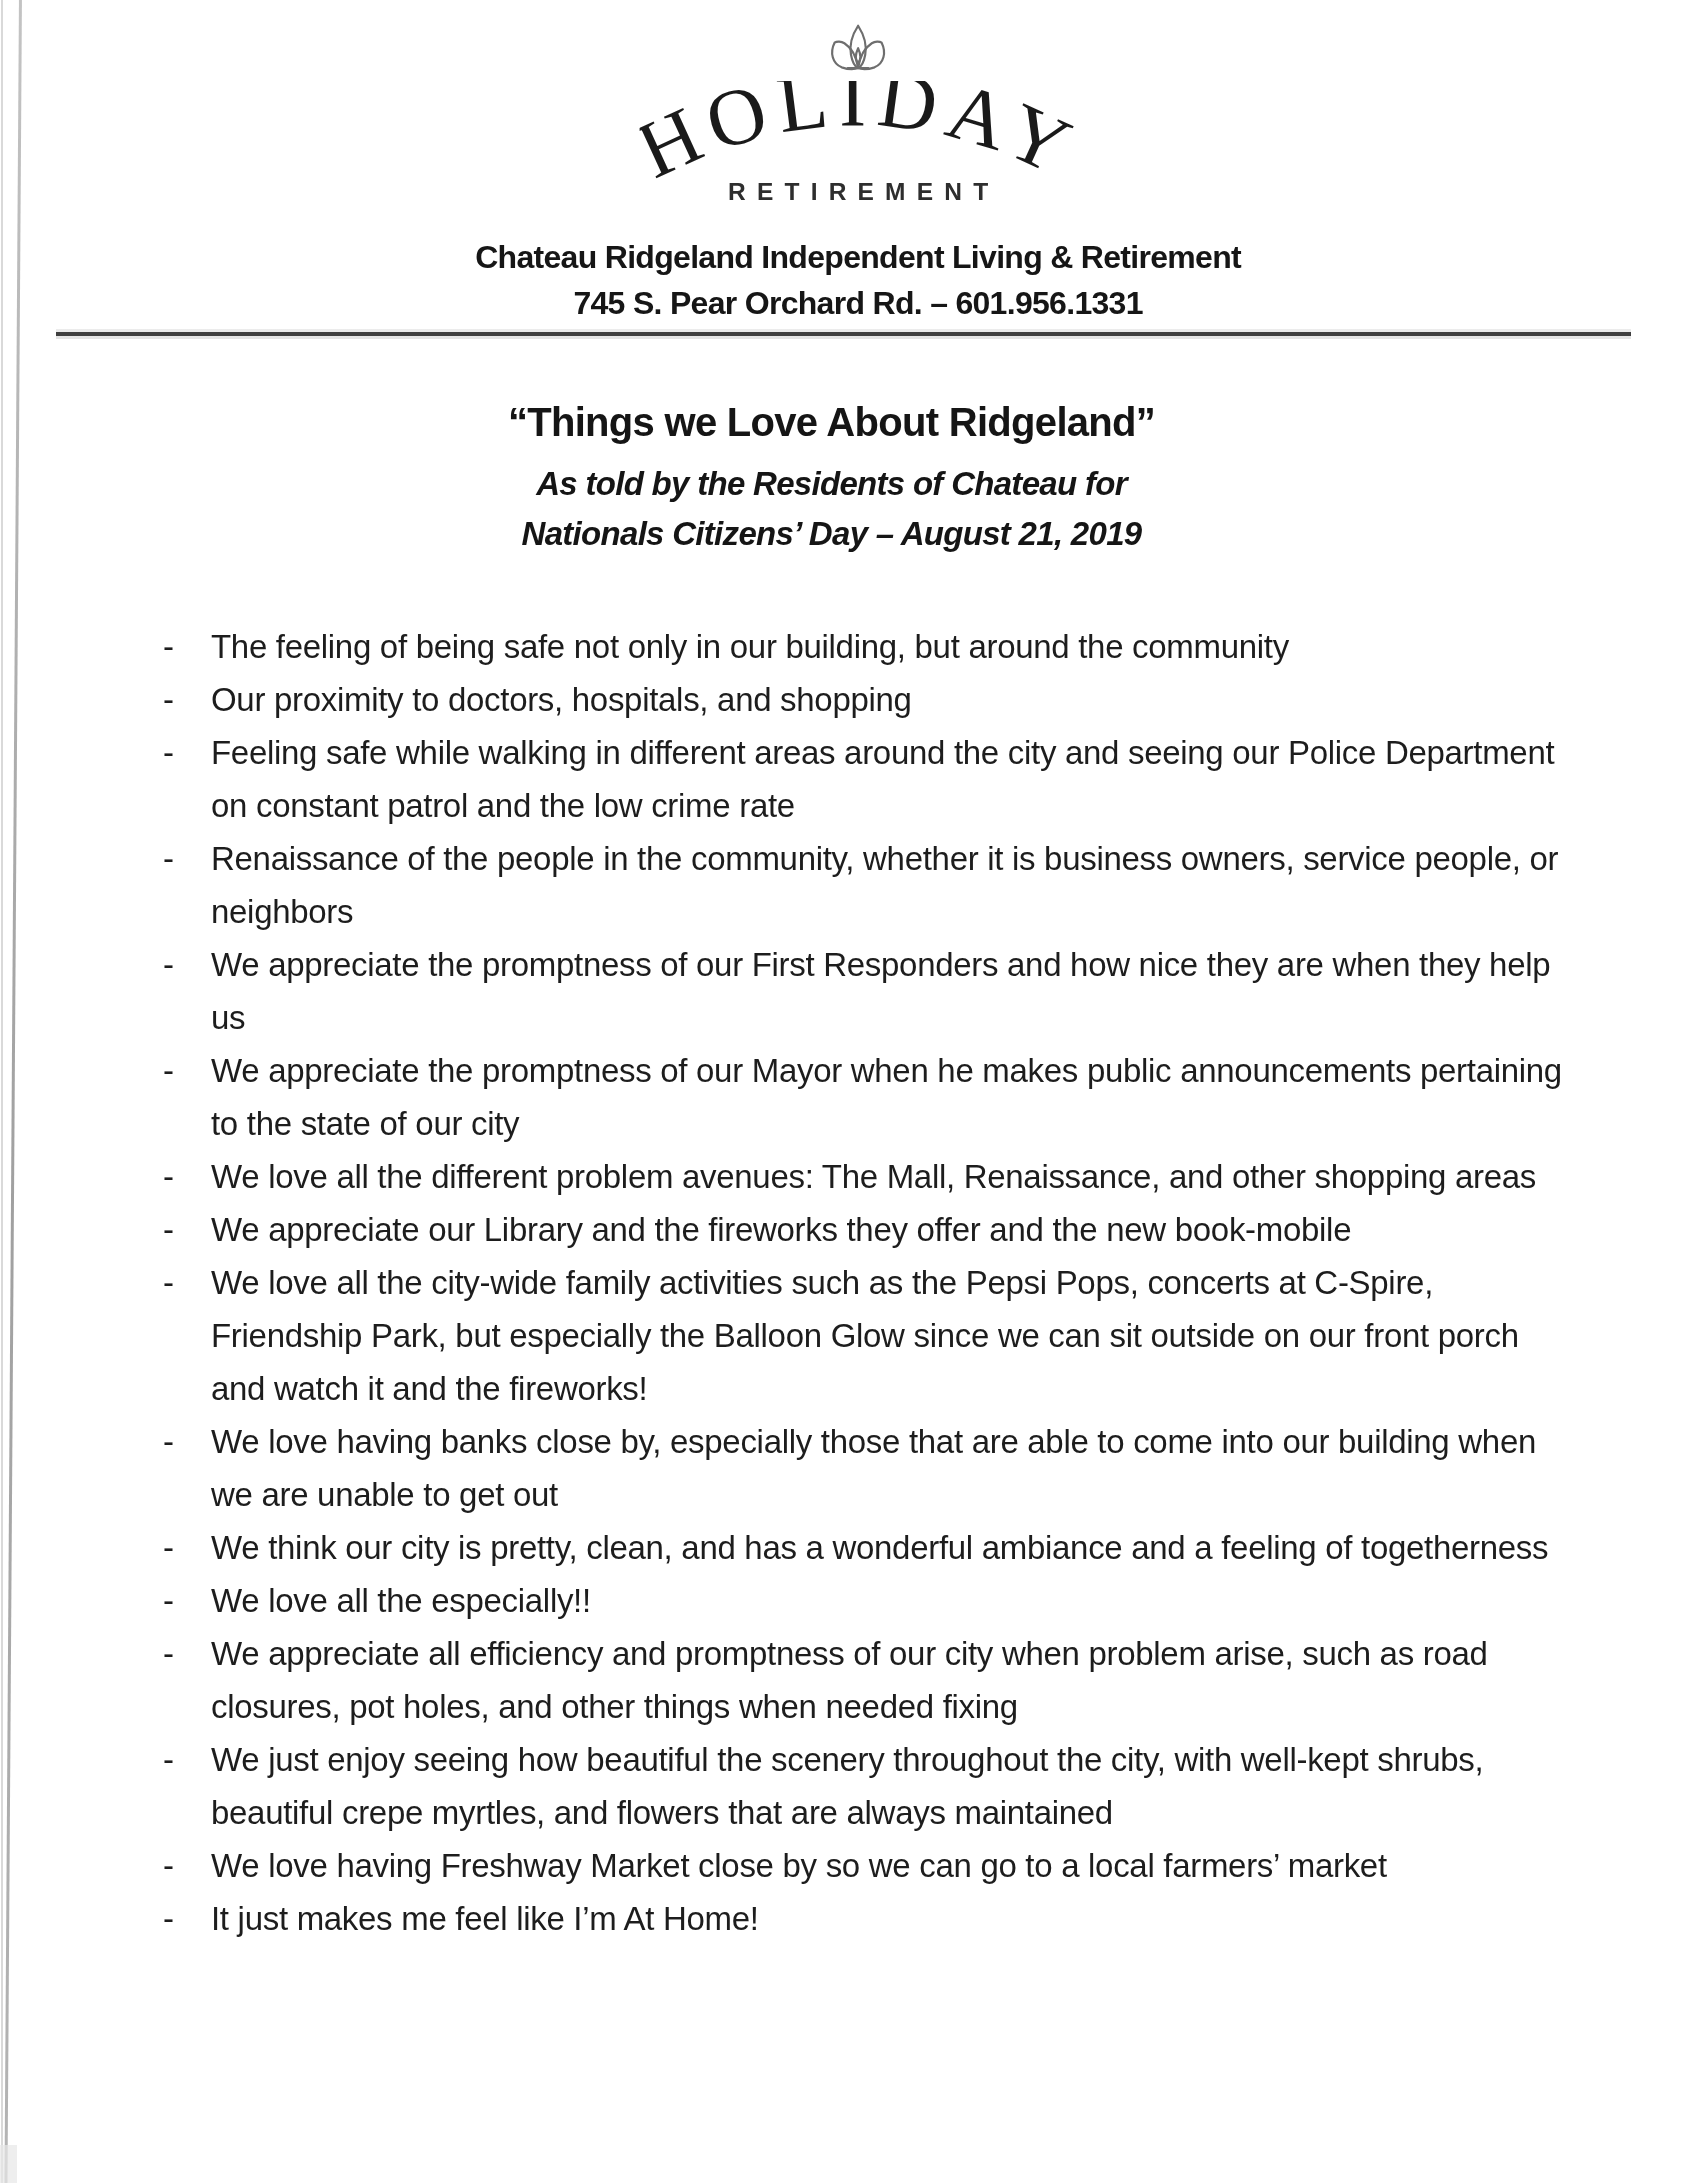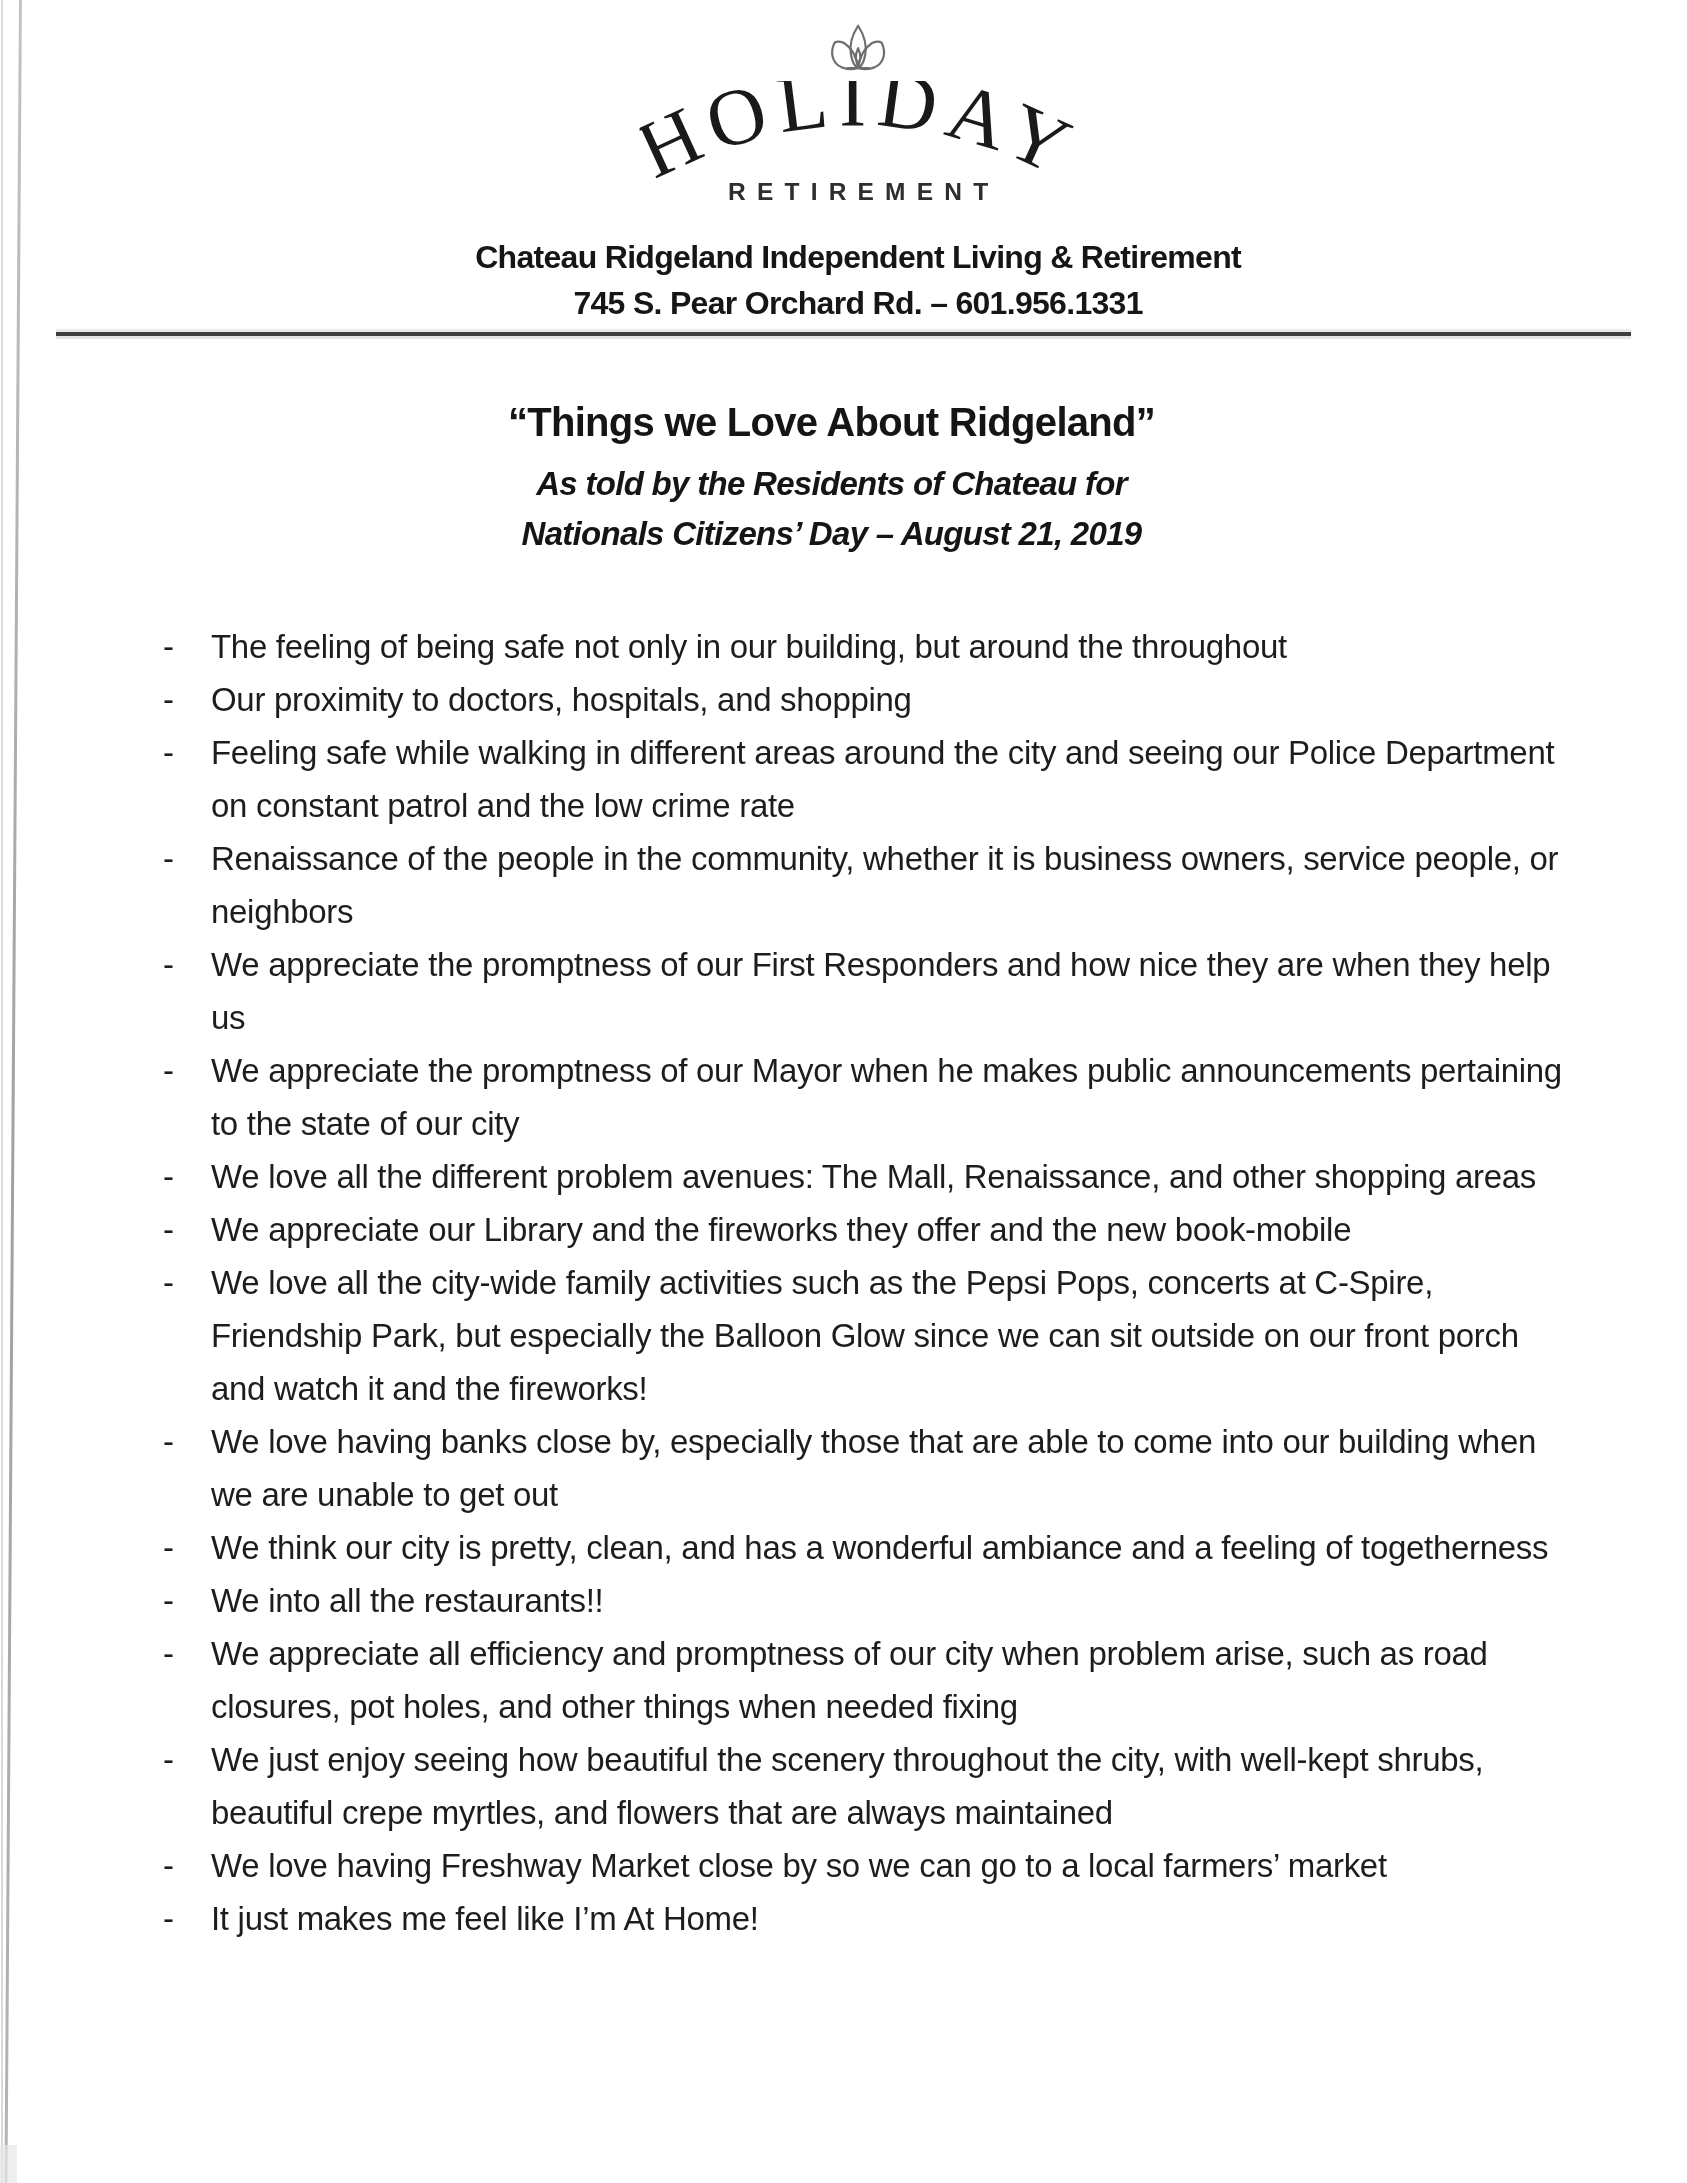--- a/index.html
+++ b/index.html
@@ -186,21 +186,21 @@
 
   <div class="doc-head">
     <div class="doc-title">“Things we Love About Ridgeland”</div>
     <div class="doc-sub first">As told by the Residents of Chateau for</div>
     <div class="doc-sub">Nationals Citizens’ Day – August 21, 2019</div>
   </div>
 
   <ul class="love-list">
       <li>
         <span class="dash">-</span>
-        <span class="li-text">The feeling of being safe not only in our building, but around the throughout</span>
+        <span class="li-text">The feeling of being safe not only in our building, but around the community</span>
       </li>
       <li>
         <span class="dash">-</span>
         <span class="li-text">Our proximity to doctors, hospitals, and shopping</span>
       </li>
       <li>
         <span class="dash">-</span>
         <span class="li-text">Feeling safe while walking in different areas around the city and seeing our Police Department on constant patrol and the low crime rate</span>
       </li>
       <li>
@@ -230,21 +230,21 @@
       <li>
         <span class="dash">-</span>
         <span class="li-text">We love having banks close by, especially those that are able to come into our building when we are unable to get out</span>
       </li>
       <li>
         <span class="dash">-</span>
         <span class="li-text">We think our city is pretty, clean, and has a wonderful ambiance and a feeling of togetherness</span>
       </li>
       <li>
         <span class="dash">-</span>
-        <span class="li-text">We into all the restaurants!!</span>
+        <span class="li-text">We love all the especially!!</span>
       </li>
       <li>
         <span class="dash">-</span>
         <span class="li-text">We appreciate all efficiency and promptness of our city when problem arise, such as road closures, pot holes, and other things when needed fixing</span>
       </li>
       <li>
         <span class="dash">-</span>
         <span class="li-text">We just enjoy seeing how beautiful the scenery throughout the city, with well-kept shrubs, beautiful crepe myrtles, and flowers that are always maintained</span>
       </li>
       <li>

